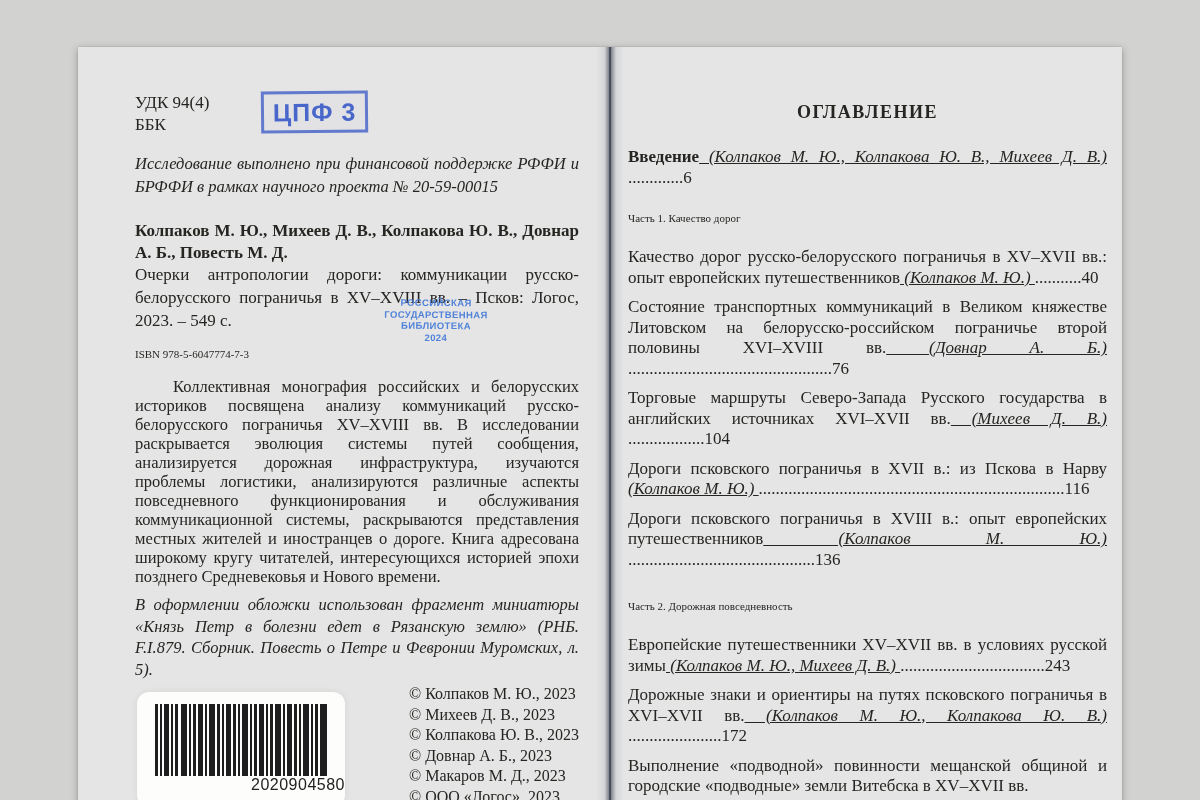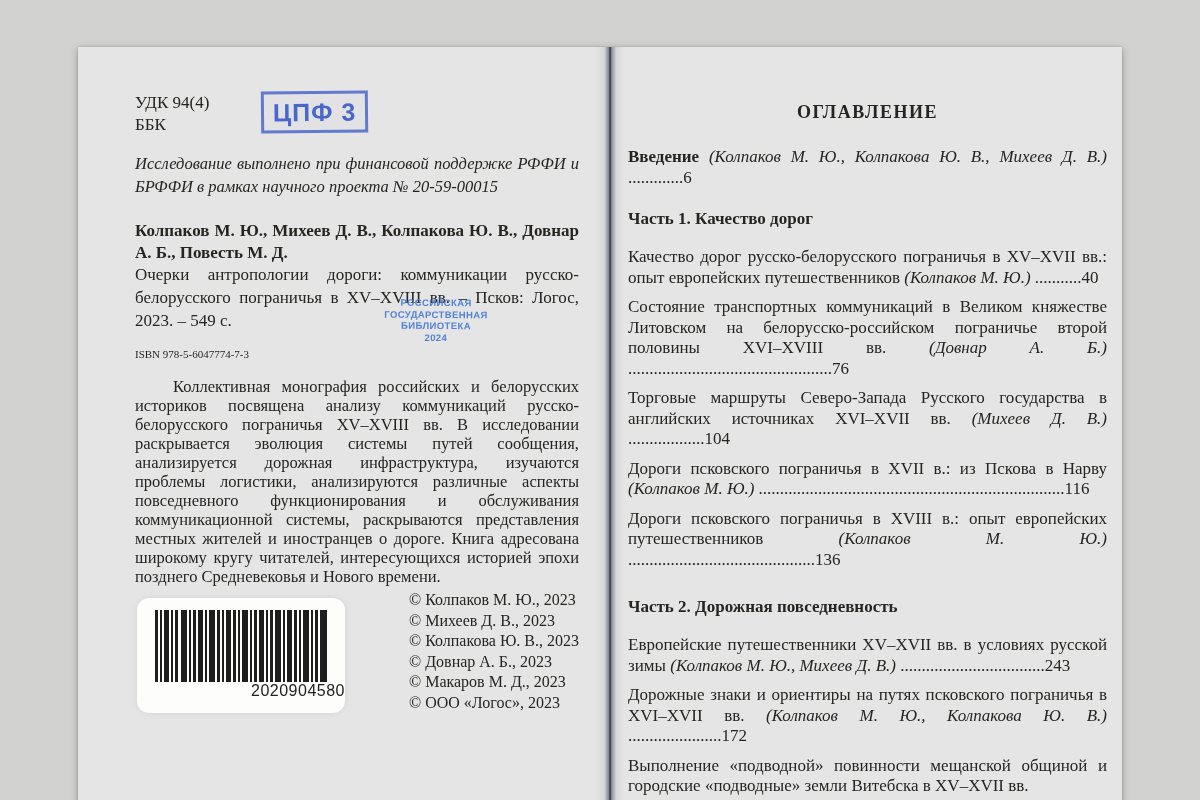--- a/index.html
+++ b/index.html
@@ -54,22 +54,22 @@
   }
   .barcode-svg { display:block; margin:0 auto; }
   .barcode-number { font-family:"Liberation Sans","DejaVu Sans",sans-serif; font-size:16px; letter-spacing:0.5px; margin-top:0px; color:#222; }
   .copyrights { margin-left:auto; margin-top:2px; font-size:16px; line-height:20.5px; }
 
   
   .toc-heading { font-size:18px; font-weight:bold; letter-spacing:1.5px; text-align:center; margin:0; }
   .toc-entry { font-size:17px; line-height:20.5px; text-align:justify; margin:9px 0 0; }
   .toc-intro { margin-top:24px; }
   .toc-intro .t { font-weight:bold; }
-  .toc-entry .a { font-style:italic; }
-  .part-heading { font-weight:bold; font-size:17px; line-height:21px; margin:20px 0 0; }
+  .toc-entry .a { font-style:italic;text-decoration:underline; }
+  .part-heading { font-weight:normal; font-size:11px; line-height:21px; margin:20px 0 0; }
   .after-part { margin-top:18px; }
 </style>
 </head>
 <body>
 
 <div class="book">
 
   <div class="page page-left">
 
     <div class="udk-block">
@@ -88,20 +88,21 @@
       <div>РОССИЙСКАЯ</div>
       <div>ГОСУДАРСТВЕННАЯ</div>
       <div>БИБЛИОТЕКА</div>
       <div>2024</div>
     </div>
 
     <p class="isbn-line">ISBN 978-5-6047774-7-3</p>
 
     <p class="abstract">Коллективная монография российских и белорусских историков посвящена анализу коммуникаций русско-белорусского пограничья XV–XVIII вв. В исследовании раскрывается эволюция системы путей сообщения, анализируется дорожная инфраструктура, изучаются проблемы логистики, анализируются различные аспекты повседневного функционирования и обслуживания коммуникационной системы, раскрываются представления местных жителей и иностранцев о дороге. Книга адресована широкому кругу читателей, интересующихся историей эпохи позднего Средневековья и Нового времени.</p>
 
+    <p class="cover-note">В оформлении обложки использован фрагмент миниатюры «Князь Петр в болезни едет в Рязанскую землю» (РНБ. F.I.879. Сборник. Повесть о Петре и Февронии Муромских, л. 5).</p>
 
     <div class="bottom-row">
       <div class="barcode-label">
         <svg class="barcode-svg" width="172" height="72" viewBox="0 0 172 72" xmlns="http://www.w3.org/2000/svg">
           <g fill="#1e1e1e">
             <rect x="0" y="0" width="3" height="72"></rect>
               <rect x="5" y="0" width="2" height="72"></rect>
             <rect x="9" y="0" width="5" height="72"></rect>
               <rect x="16" y="0" width="2" height="72"></rect>
             <rect x="20" y="0" width="3" height="72"></rect>

